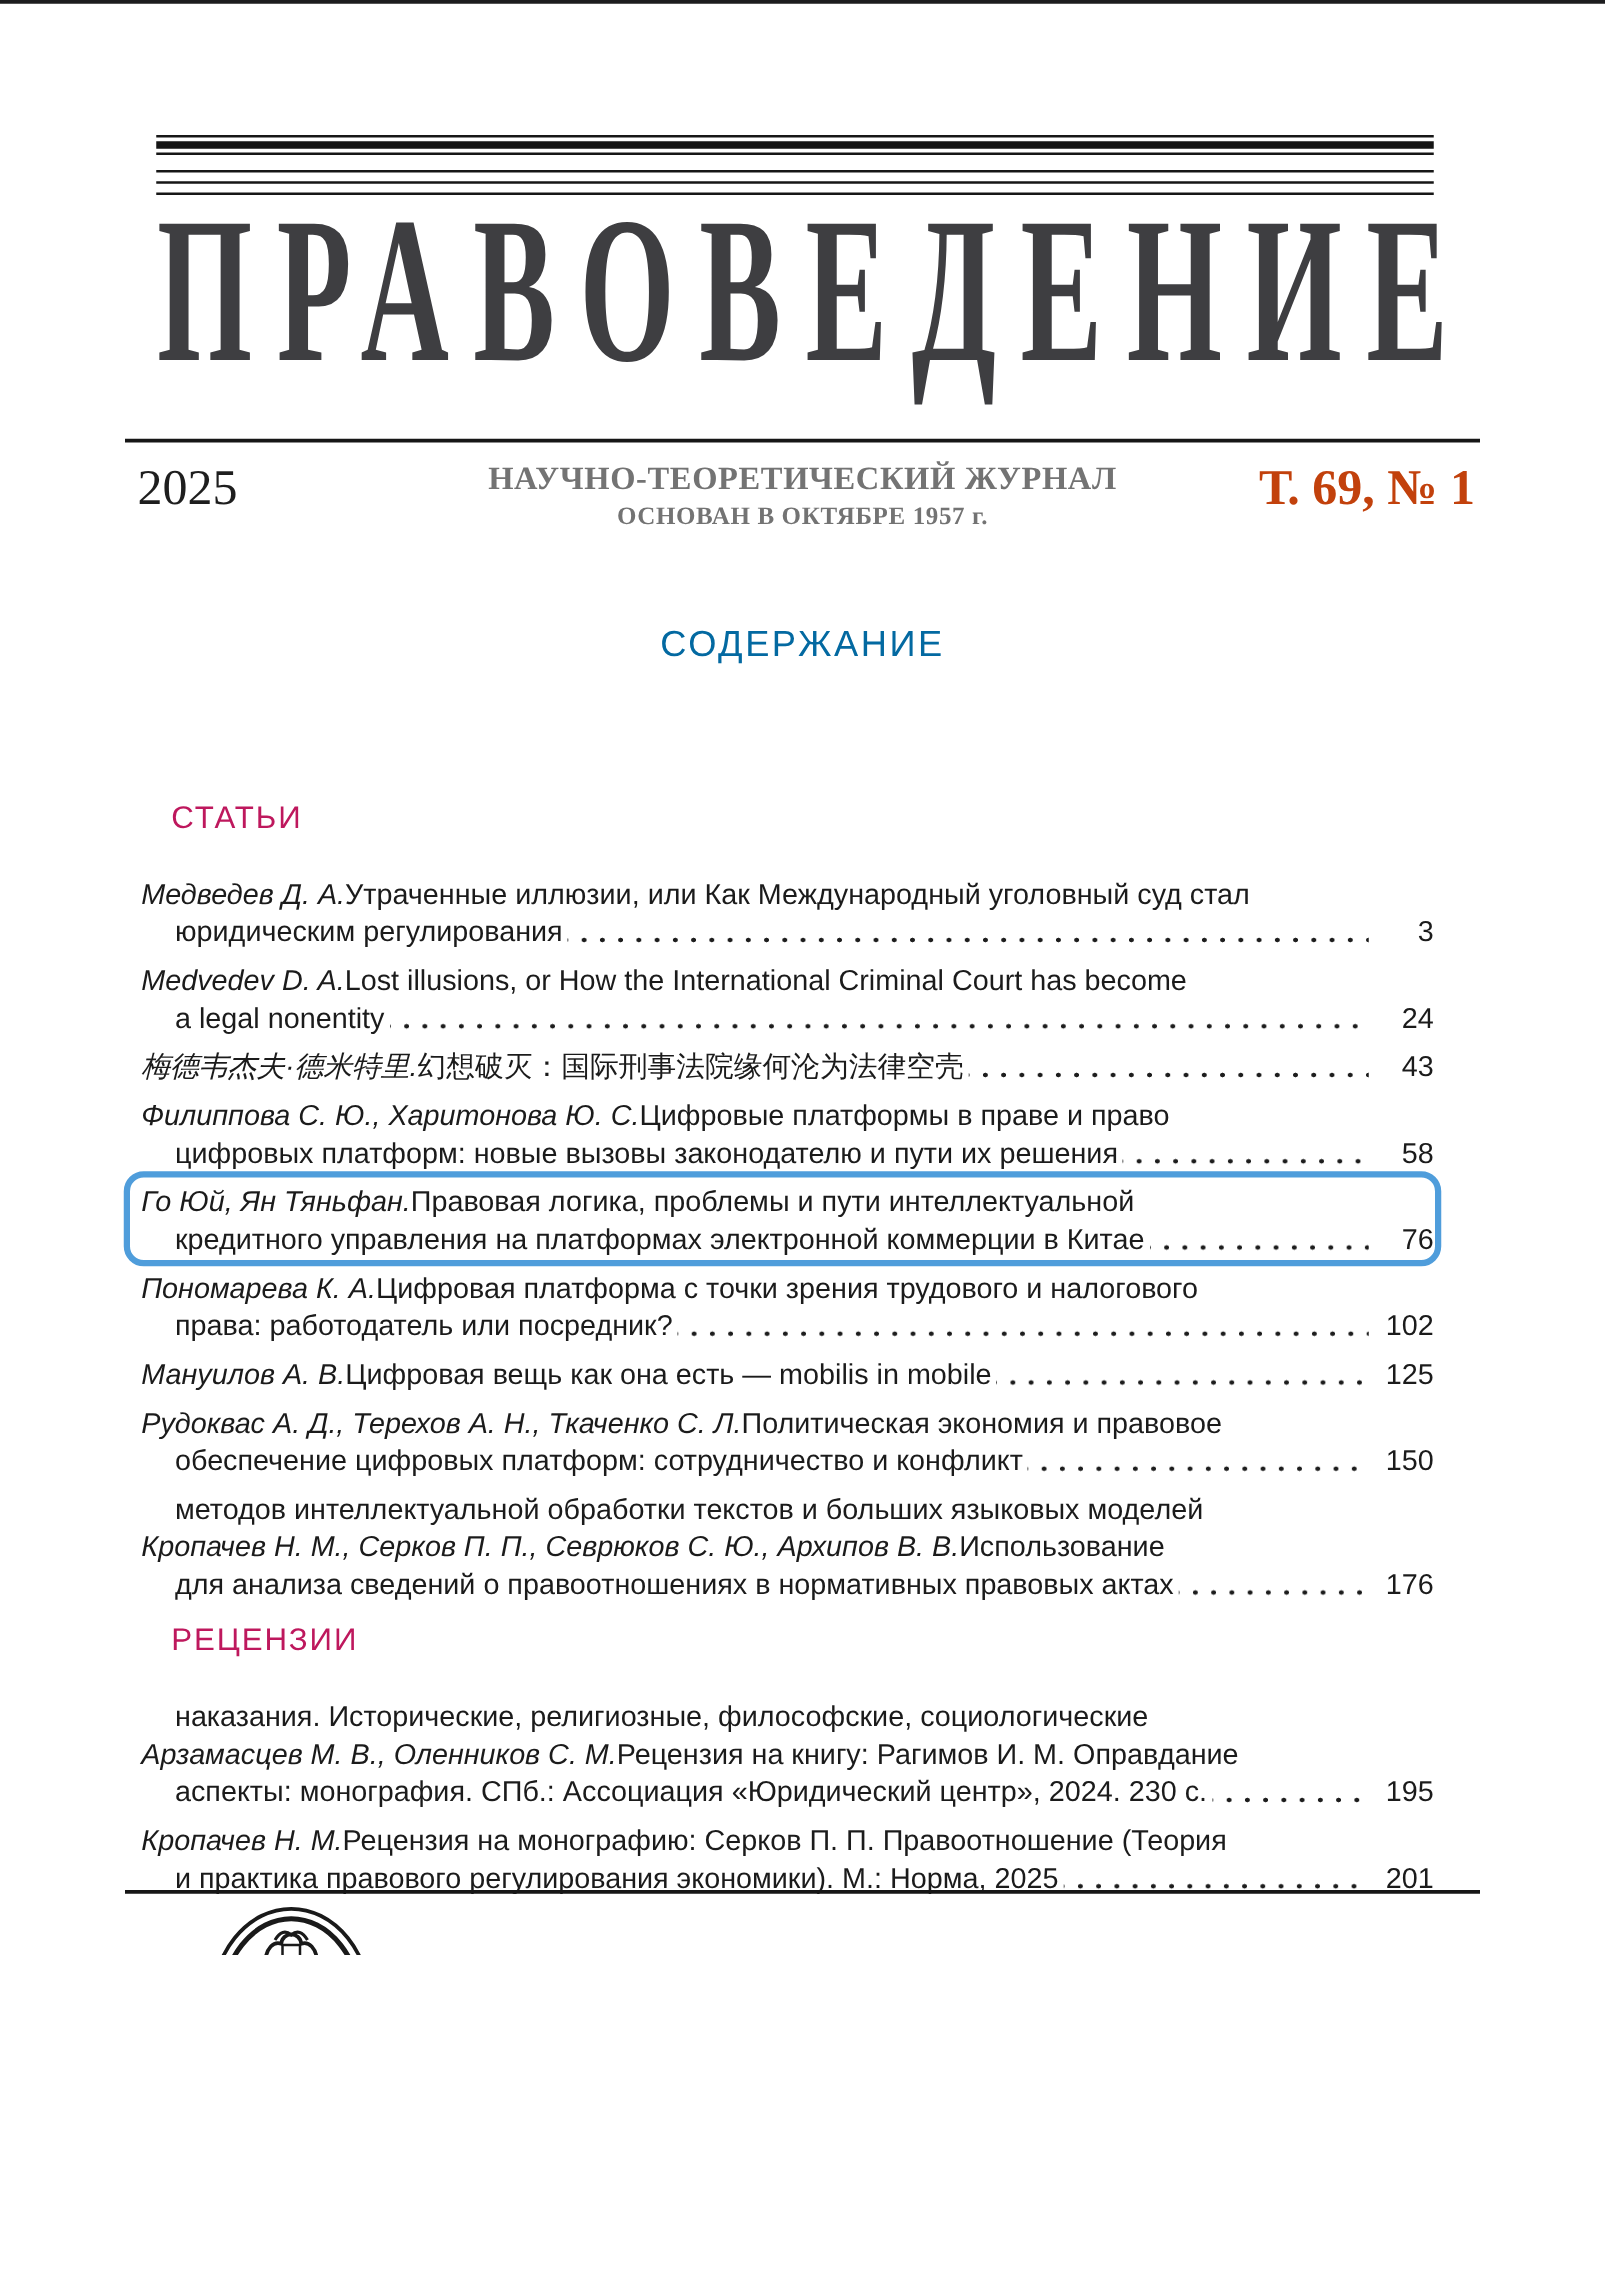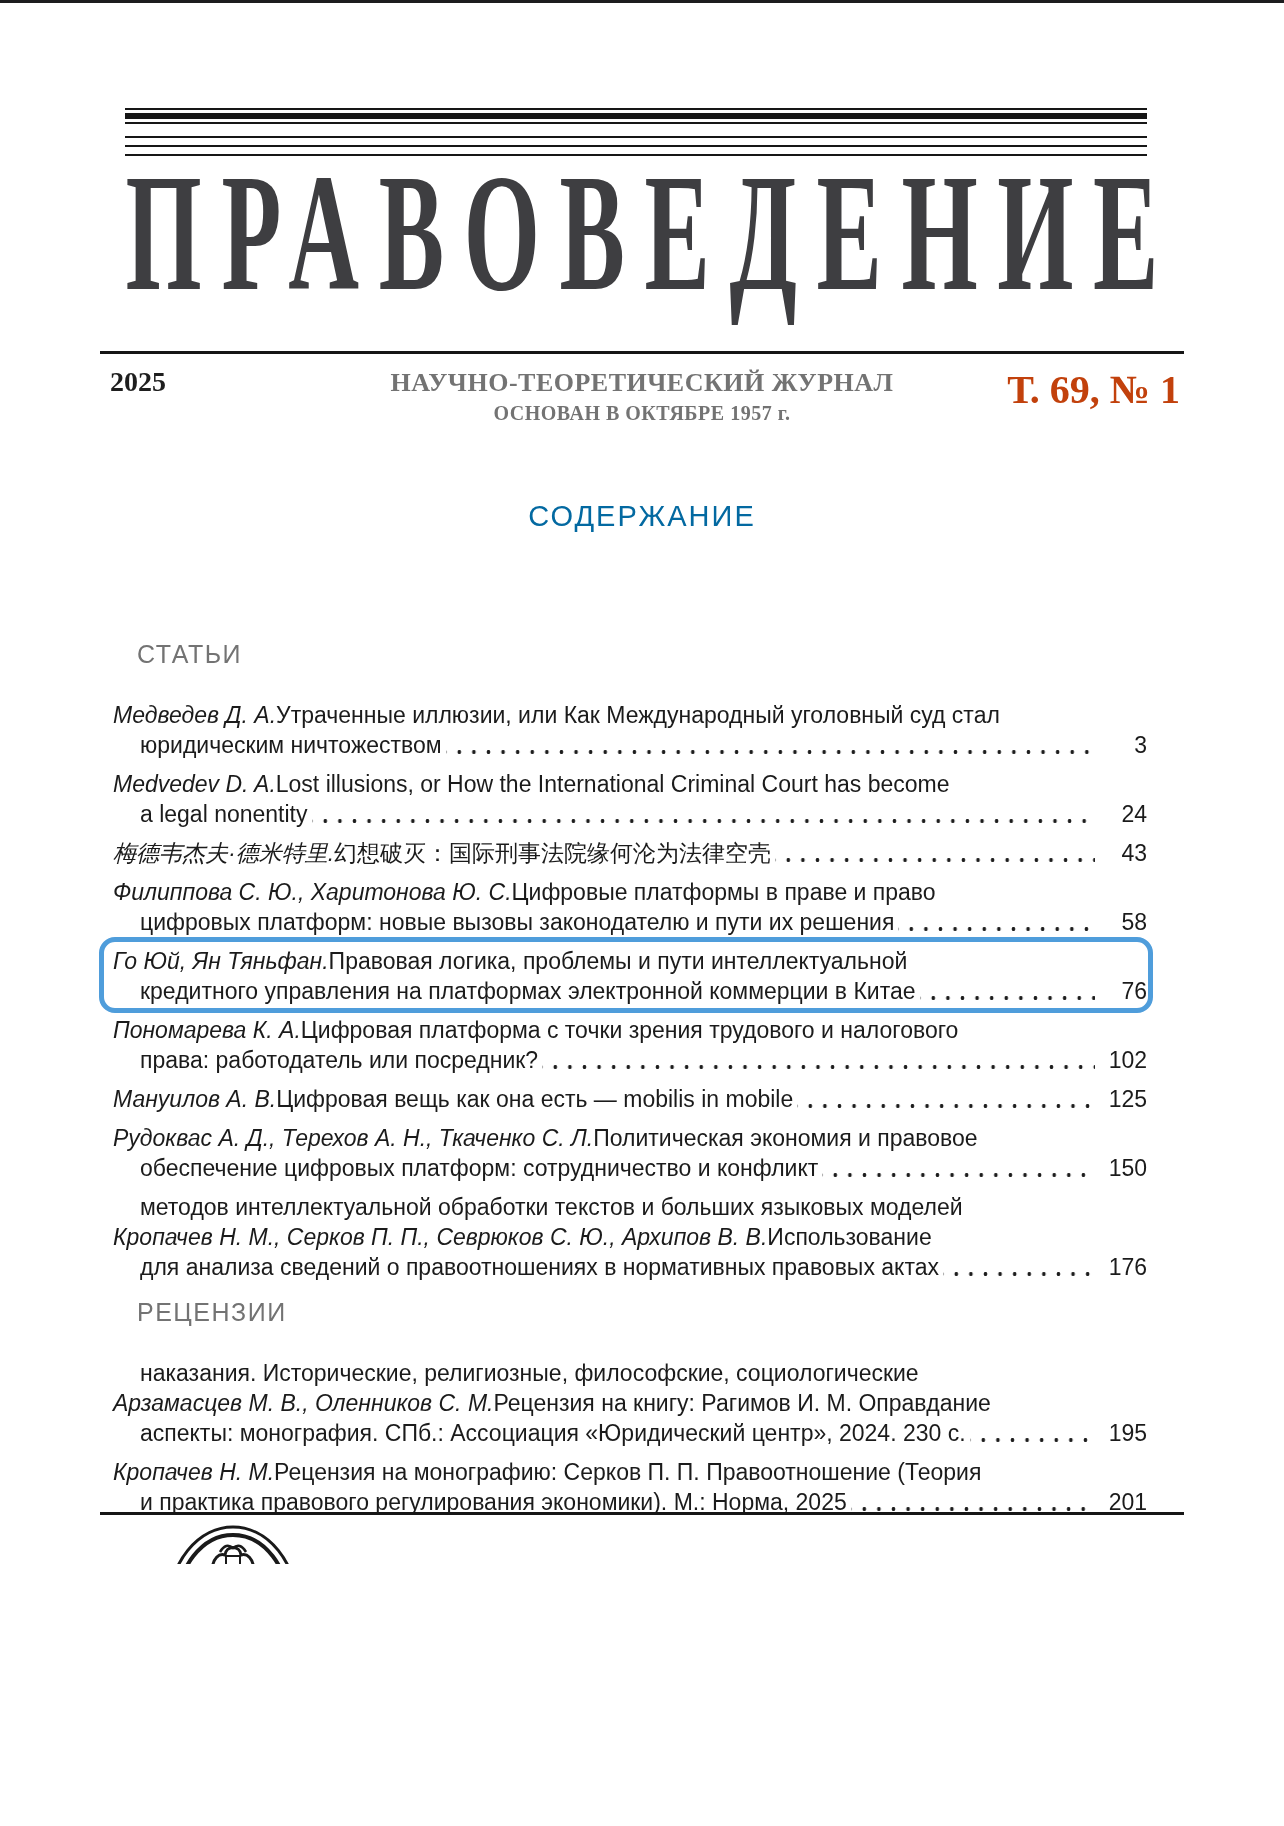--- a/index.html
+++ b/index.html
@@ -38,22 +38,22 @@
     transform: scaleY(1.70);
     transform-origin: top center;
     white-space:nowrap;
   }
   .rule { position:absolute; left:100px; width:1084px; height:3px; background:#161616; }
   .rule1 { top:351px; }
   .rule2 { top:1512px; }
 
   .info-year {
     position:absolute; left:110px; top:366px;
-    font-family:"Liberation Serif", serif; font-weight:bold;
-    font-size:28px; color:#1e1e1e;
+    font-family:"Liberation Serif", serif; font-weight:normal;
+    font-size:40px; color:#1e1e1e;
   }
   .info-center {
     position:absolute; left:242px; top:368px; width:800px;
     text-align:center; font-family:"Liberation Serif", serif; color:#737373;
   }
   .info-center .l1 { font-size:26px; font-weight:bold; letter-spacing:0.5px; }
   .info-center .l2 { font-size:20px; font-weight:bold; margin-top:4px; letter-spacing:0.5px; }
   .info-issue {
     position:absolute; right:104px; top:366px;
     font-family:"Liberation Serif", serif; font-weight:bold;
@@ -61,21 +61,21 @@
   }
 
   .contents-heading {
     position:absolute; left:0; top:500px; width:1284px;
     text-align:center; font-size:29px; letter-spacing:2px; color:#0369a1;
   }
 
   
   #toc { position:absolute; left:113px; top:640px; width:1034px; font-size:23px; }
   .sec-heading {
-    font-size:25px; letter-spacing:1.5px; color:#737373;
+    font-size:25px; letter-spacing:1.5px; color:#be185d;
     margin:0 0 31px 24px;
   }
   .sec:not(:first-child) .sec-heading { margin-top:16px; }
   .entry { position:relative; margin-bottom:9px; }
   .entry .line { display:flex; align-items:baseline; line-height:30px; white-space:nowrap; }
   .entry .line.cont { padding-left:27px; }
   .author { font-style:italic; }
   .leader {
     flex:1 1 auto; min-width:24px; height:30px; align-self:center;
     background-image: radial-gradient(circle, #1d1d1d 1.7px, rgba(0,0,0,0) 2.1px);
@@ -130,21 +130,21 @@
 
   <div id="toc">
       <div class="sec">
         <div class="sec-heading">СТАТЬИ</div>
         <div class="entry">
           <div class="line">
             <span class="author">Медведев Д. А. </span>
             <span>Утраченные иллюзии, или Как Международный уголовный суд стал</span>
           </div>
           <div class="line cont">
-            <span>юридическим ничтожеством</span>
+            <span>юридическим регулирования</span>
             <span class="leader"></span>
             <span class="pageno">3</span>
           </div>
         </div>
         <div class="entry">
           <div class="line">
             <span class="author">Medvedev D. A. </span>
             <span>Lost illusions, or How the International Criminal Court has become</span>
           </div>
           <div class="line cont">

